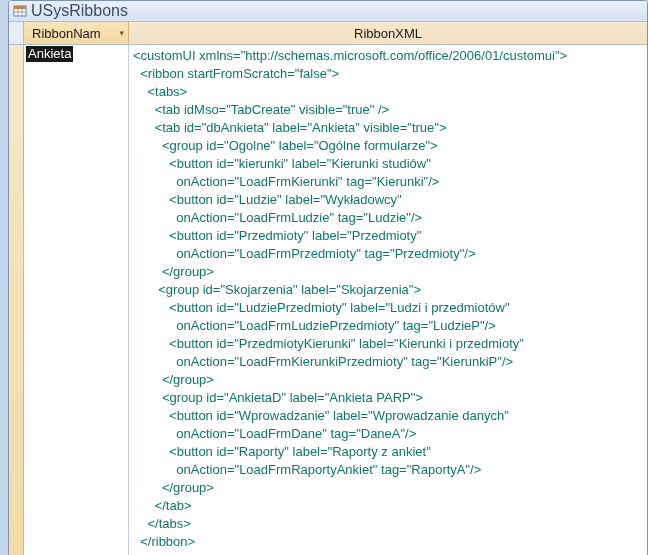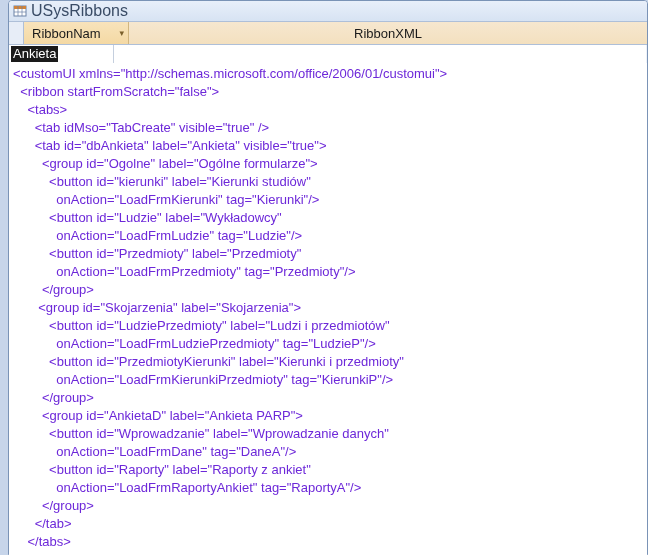--- a/index.html
+++ b/index.html
@@ -74,21 +74,20 @@
     text-align: right;
   }
   .dropdown-tri {
     font-size: 9px;
     color: #7a5f2a;
     margin-left: 4px;
   }
   .body-row {
     display: flex;
     height: calc(100% - 42px);
-    flex-direction: column;
   }
   .rowmarker {
     width: 14px;
     background: linear-gradient(#f7e7c8, #f3dba8);
     border-right: 1px solid #d1b680;
   }
   .name-cell {
     width: 100px;
     border-right: 1px solid #c5cfde;
     background: #fff;
@@ -101,21 +100,21 @@
     display: inline-block;
     padding: 0 2px;
     line-height: 16px;
   }
   .xml-cell {
     flex: 1;
     background: #fff;
     padding: 2px 4px 4px 4px;
     font-family: "Segoe UI", Tahoma, Arial, sans-serif;
     font-size: 13px;
-    color: #6d28d9;
+    color: #0f766e;
     line-height: 18px;
     white-space: pre;
     overflow: hidden;
   }
 </style>
 </head>
 <body>
 
 <div class="window">
 

